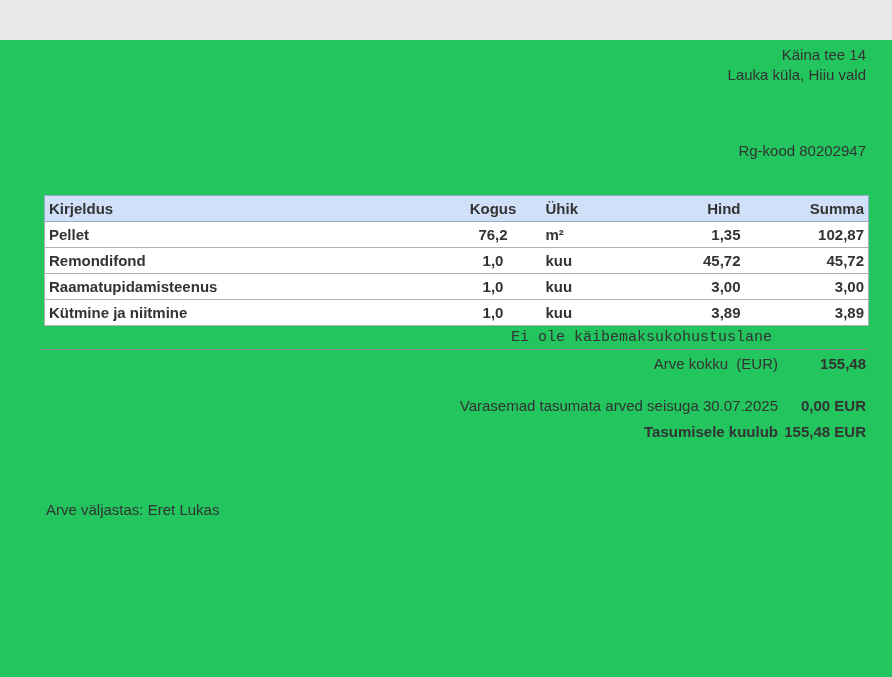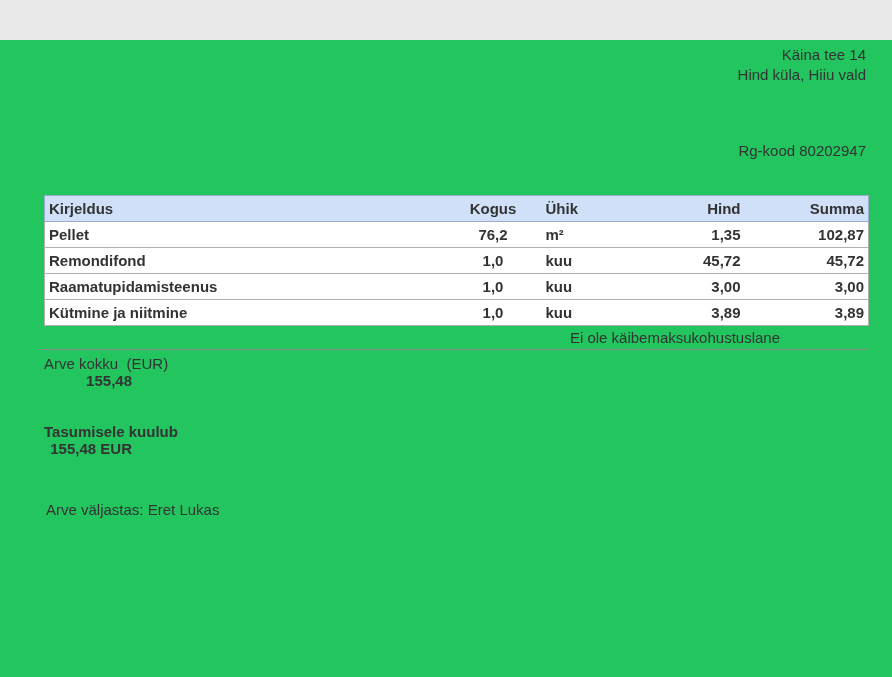--- a/index.html
+++ b/index.html
@@ -57,59 +57,59 @@
   table.invoice td.first, table.invoice th.first { border-right: none; }
   table.invoice td.last, table.invoice th.last { border-left: none; }
   .c-desc  { width: 402px; text-align: left; }
   .c-qty   { width: 93px;  text-align: center; }
   .c-unit  { width: 70px;  text-align: left; padding-left: 6px !important; }
   .c-price { width: 135px; text-align: right; }
   .c-sum   { width: 124px; text-align: right; }
   .vat-note {
     position: absolute;
     top: 289px;
-    right: 112px;
+    right: 120px;
+    font-family: Liberation Mono, monospace;
   }
   .rule {
     position: absolute;
     left: 40px;
     top: 309px;
     width: 828px;
     height: 1px;
     background: #8a8a8a;
   }
   .sumline {
     position: absolute;
     left: 44px;
     width: 822px;
     display: flex;
     justify-content: flex-end;
     align-items: baseline;
-    flex-direction: column;
   }
   .sumline .lbl { text-align: right; white-space: pre; }
   .sumline .val { width: 88px; flex: none; text-align: right; white-space: pre; font-weight: bold; }
   .sum-total    { top: 315px; }
   .sum-prev     { top: 357px; }
   .sum-due      { top: 383px; font-weight: bold; }
   .footer-issued {
     position: absolute;
     left: 46px;
     top: 461px;
     text-align: center;
   }
 </style>
 </head>
 <body>
 
 <div class="page">
 
   <div class="addr-block">
     <div>Käina tee 14</div>
-    <div>Hind küla, Hiiu vald</div>
+    <div>Lauka küla, Hiiu vald</div>
   </div>
 
   <div class="reg-code">Rg-kood 80202947</div>
 
   <table class="invoice">
     <colgroup>
       <col class="c-desc">
         <col class="c-qty">
         <col class="c-unit">
         <col class="c-price">
@@ -158,20 +158,24 @@
 
   <div class="vat-note">Ei ole käibemaksukohustuslane</div>
 
   <div class="rule"></div>
 
   <div class="sumline sum-total">
     <span class="lbl">Arve kokku  (EUR)</span>
     <span class="val">155,48</span>
   </div>
 
+  <div class="sumline sum-prev">
+    <span class="lbl">Varasemad tasumata arved seisuga 30.07.2025</span>
+    <span class="val">0,00 EUR</span>
+  </div>
 
   <div class="sumline sum-due">
     <span class="lbl">Tasumisele kuulub</span>
     <span class="val">155,48 EUR</span>
   </div>
 
   <div class="footer-issued">Arve väljastas: Eret Lukas</div>
 
 </div>
 

